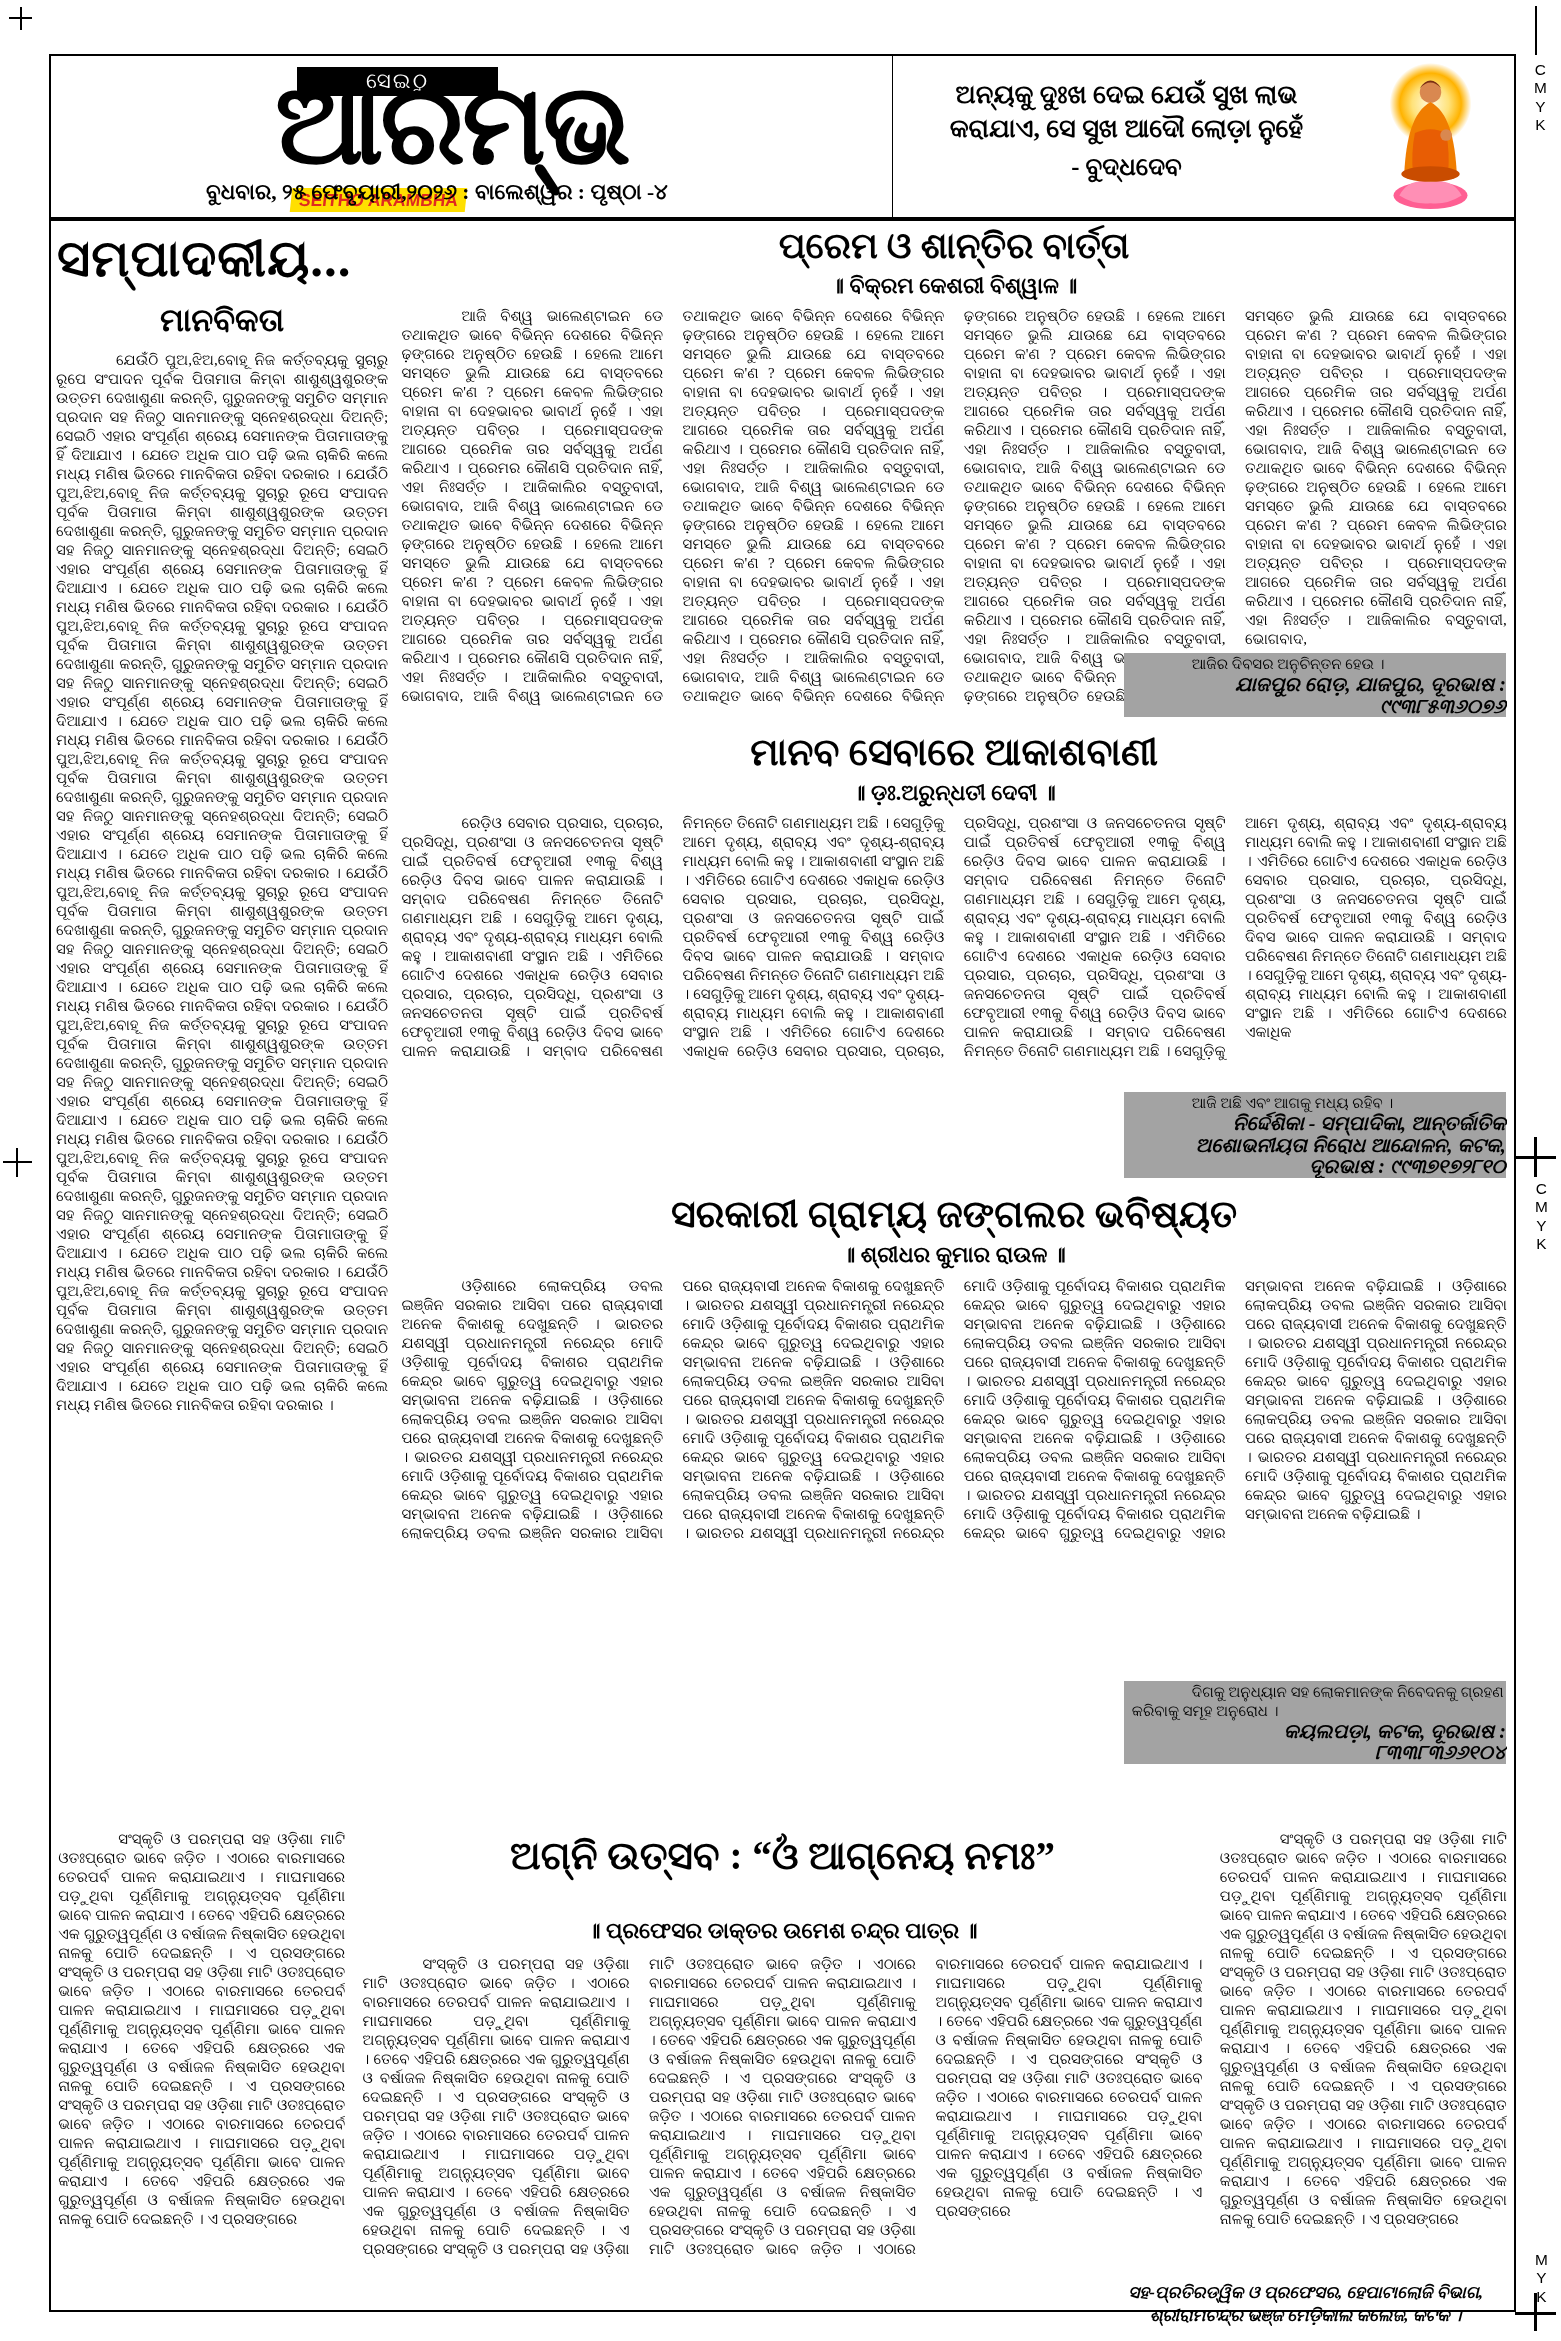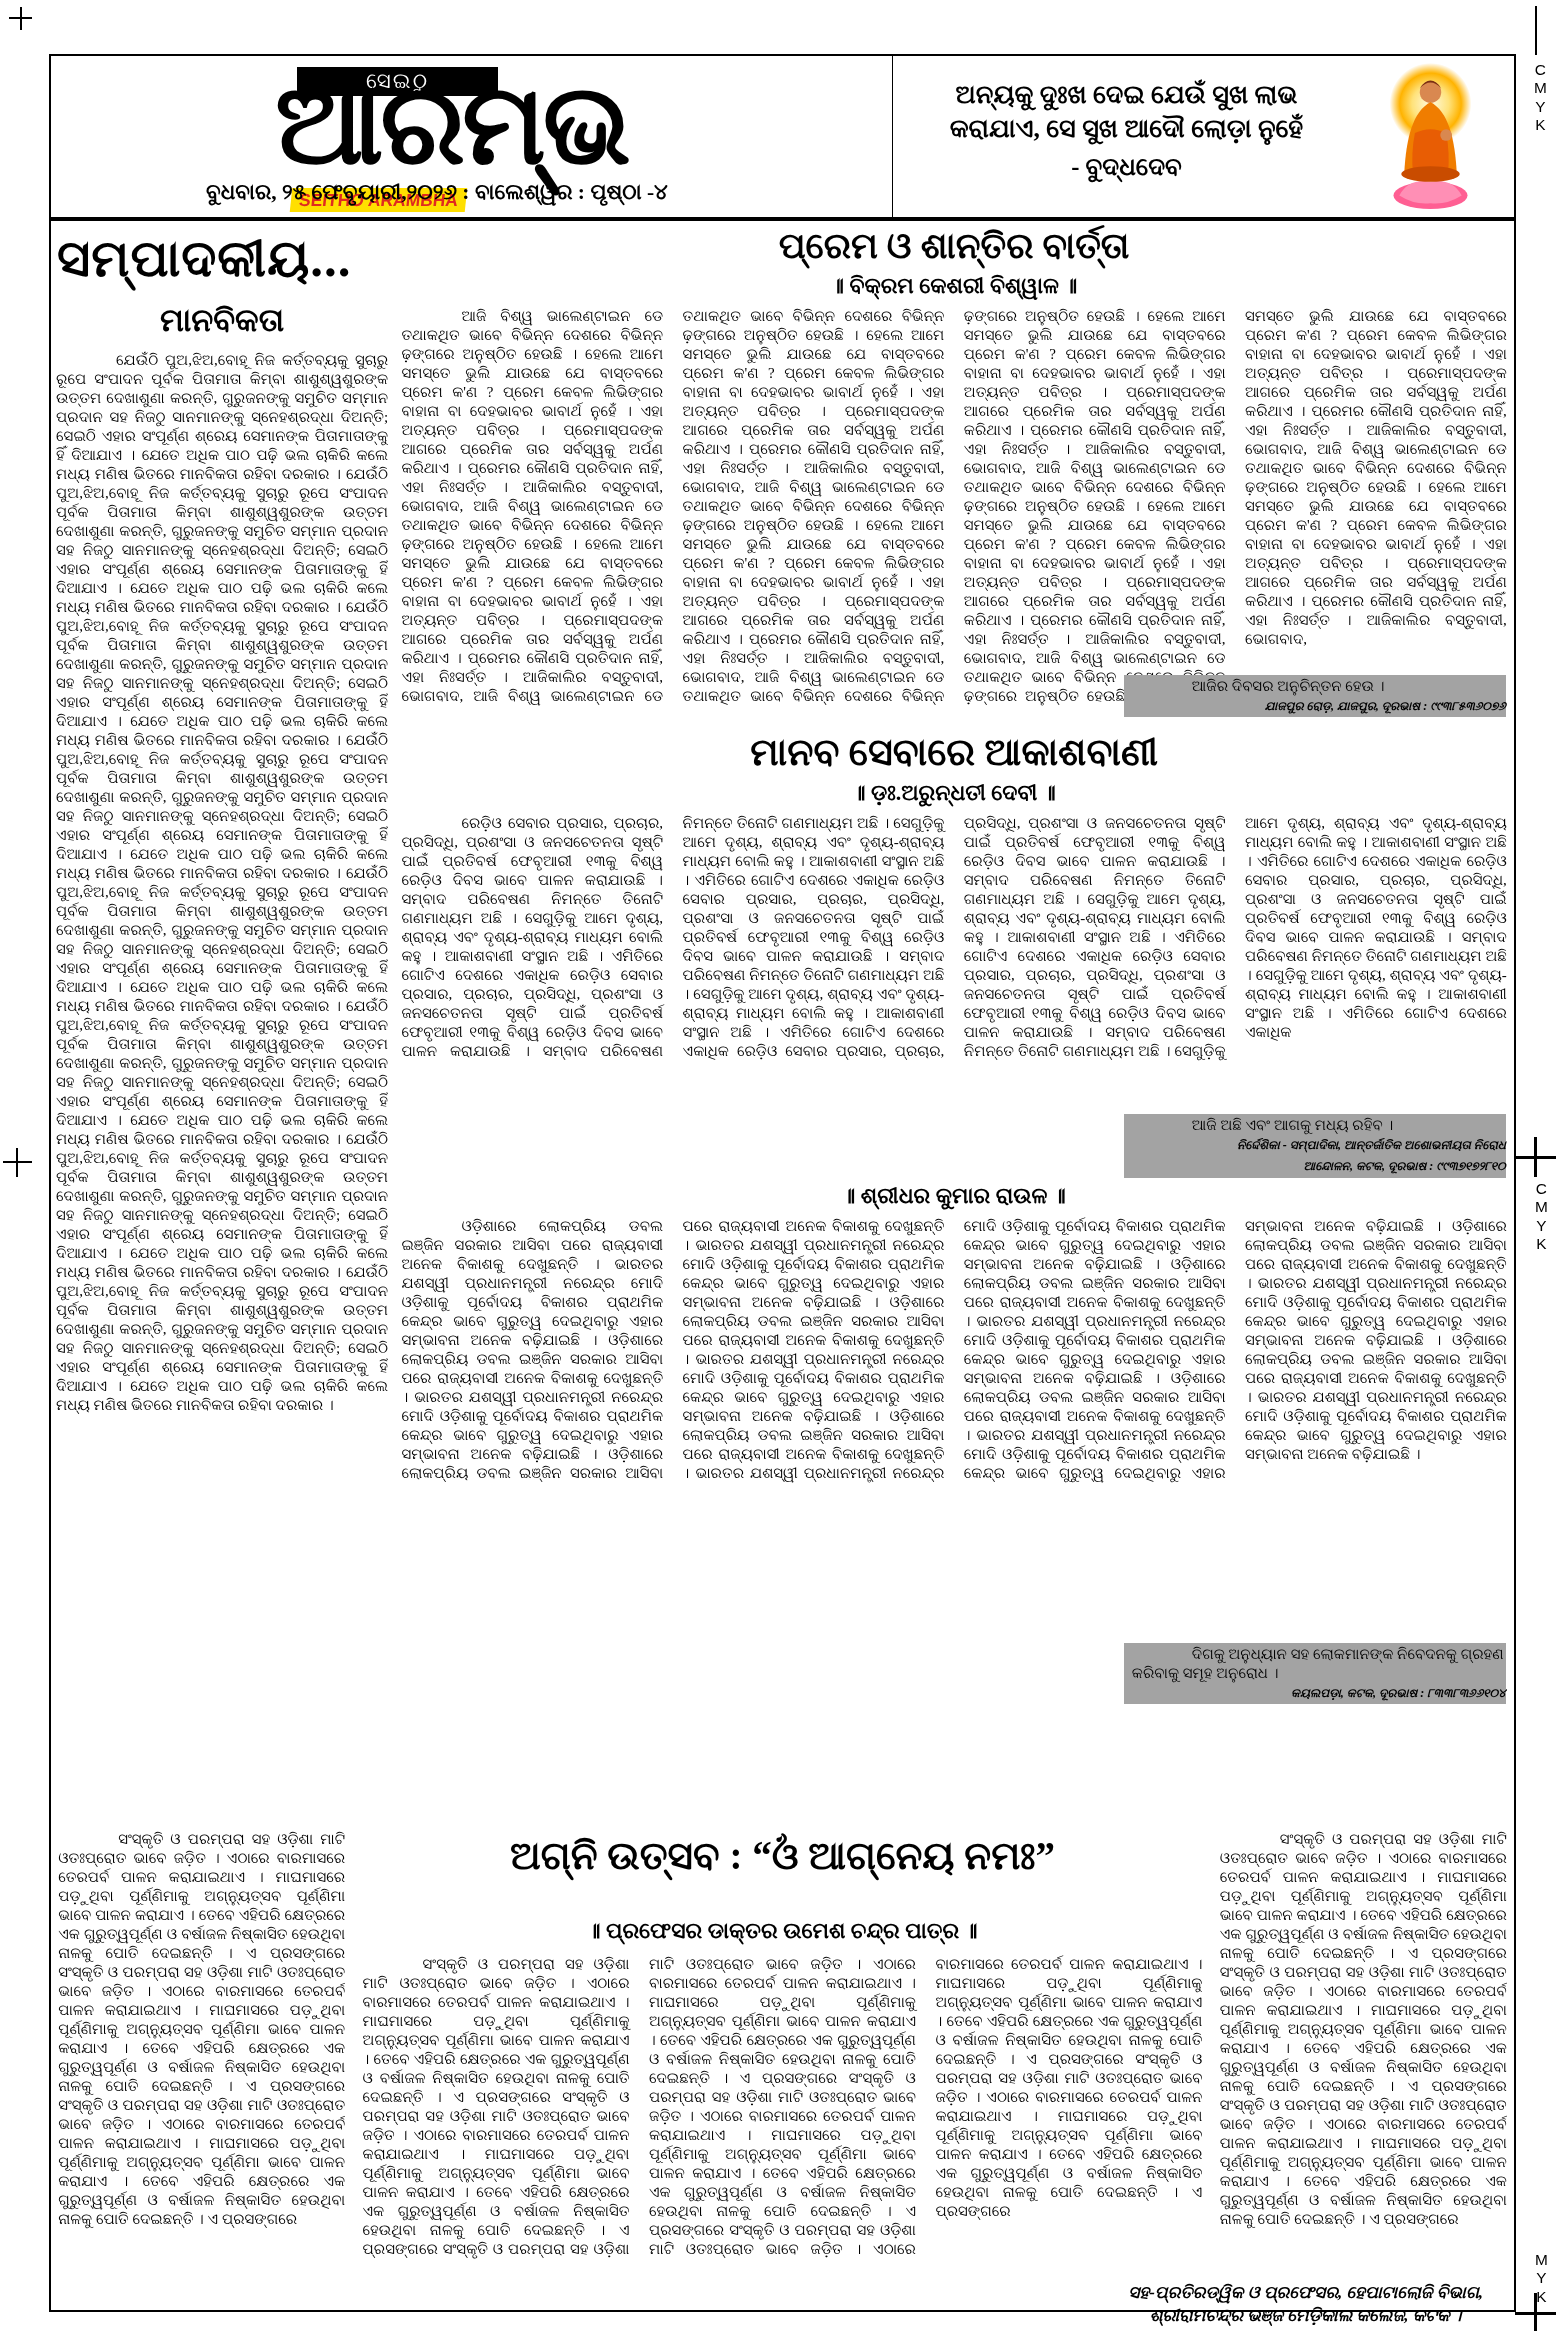--- a/index.html
+++ b/index.html
@@ -33,21 +33,21 @@
   .ed-body{height:1413px;}
 
   .right-region{flex:1;padding:0 7.2px;display:flex;flex-direction:column;overflow:hidden;}
   .article{position:relative;}
   .article h2{margin:0;text-align:center;font-weight:bold;}
   .byline{text-align:center;font-size:22px;font-weight:bold;margin:5.1px 0 8.2px;}
   .cols4{column-count:4;column-gap:19.5px;}
   .cols3{column-count:3;column-gap:19.5px;}
   .sig{position:absolute;right:1px;bottom:0;width:374px;background:#a3a3a3;padding:2px 0 0 8.2px;}
   .sig-close{font-size:15px;line-height:19px;text-align:left;}
-  .sig-name{font-size:12px;line-height:21.5px;font-weight:bold;font-style:italic;text-align:right;}
+  .sig-name{font-size:20px;line-height:21.5px;font-weight:bold;font-style:italic;text-align:right;}
 
   .h-a{font-size:36px;line-height:44px;margin-top:3.1px!important;}
   .b-a{height:410px;position:relative;}
   .h-b{font-size:38px;line-height:46px;margin-top:11.3px!important;}
   .b-b{height:364px;position:relative;}
   .h-c{font-size:38px;line-height:46px;margin-top:13.3px!important;}
   .b-c{height:487px;position:relative;}
 
   
   .bstrip{position:relative;display:flex;height:489px;padding:0 7.2px;overflow:visible;}
@@ -154,20 +154,21 @@
           <div class="bodytext cols4 b-b">
             <span>ରେଡ଼ିଓ ସେବାର ପ୍ରସାର, ପ୍ରଚାର, ପ୍ରସିଦ୍ଧି, ପ୍ରଶଂସା ଓ ଜନସଚେତନତା ସୃଷ୍ଟି ପାଇଁ ପ୍ରତିବର୍ଷ ଫେବୃଆରୀ ୧୩କୁ ବିଶ୍ୱ ରେଡ଼ିଓ ଦିବସ ଭାବେ ପାଳନ କରାଯାଉଛି । ସମ୍ବାଦ ପରିବେଷଣ ନିମନ୍ତେ ତିନୋଟି ଗଣମାଧ୍ୟମ ଅଛି । ସେଗୁଡ଼ିକୁ ଆମେ ଦୃଶ୍ୟ, ଶ୍ରାବ୍ୟ ଏବଂ ଦୃଶ୍ୟ-ଶ୍ରାବ୍ୟ ମାଧ୍ୟମ ବୋଲି କହୁ । ଆକାଶବାଣୀ ସଂସ୍ଥାନ ଅଛି । ଏମିତିରେ ଗୋଟିଏ ଦେଶରେ ଏକାଧିକ  ରେଡ଼ିଓ ସେବାର ପ୍ରସାର, ପ୍ରଚାର, ପ୍ରସିଦ୍ଧି, ପ୍ରଶଂସା ଓ ଜନସଚେତନତା ସୃଷ୍ଟି ପାଇଁ ପ୍ରତିବର୍ଷ ଫେବୃଆରୀ ୧୩କୁ ବିଶ୍ୱ ରେଡ଼ିଓ ଦିବସ ଭାବେ ପାଳନ କରାଯାଉଛି । ସମ୍ବାଦ ପରିବେଷଣ ନିମନ୍ତେ ତିନୋଟି ଗଣମାଧ୍ୟମ ଅଛି । ସେଗୁଡ଼ିକୁ ଆମେ ଦୃଶ୍ୟ, ଶ୍ରାବ୍ୟ ଏବଂ ଦୃଶ୍ୟ-ଶ୍ରାବ୍ୟ ମାଧ୍ୟମ ବୋଲି କହୁ । ଆକାଶବାଣୀ ସଂସ୍ଥାନ ଅଛି । ଏମିତିରେ ଗୋଟିଏ ଦେଶରେ ଏକାଧିକ  ରେଡ଼ିଓ ସେବାର ପ୍ରସାର, ପ୍ରଚାର, ପ୍ରସିଦ୍ଧି, ପ୍ରଶଂସା ଓ ଜନସଚେତନତା ସୃଷ୍ଟି ପାଇଁ ପ୍ରତିବର୍ଷ ଫେବୃଆରୀ ୧୩କୁ ବିଶ୍ୱ ରେଡ଼ିଓ ଦିବସ ଭାବେ ପାଳନ କରାଯାଉଛି । ସମ୍ବାଦ ପରିବେଷଣ ନିମନ୍ତେ ତିନୋଟି ଗଣମାଧ୍ୟମ ଅଛି । ସେଗୁଡ଼ିକୁ ଆମେ ଦୃଶ୍ୟ, ଶ୍ରାବ୍ୟ ଏବଂ ଦୃଶ୍ୟ-ଶ୍ରାବ୍ୟ ମାଧ୍ୟମ ବୋଲି କହୁ । ଆକାଶବାଣୀ ସଂସ୍ଥାନ ଅଛି । ଏମିତିରେ ଗୋଟିଏ ଦେଶରେ ଏକାଧିକ  ରେଡ଼ିଓ ସେବାର ପ୍ରସାର, ପ୍ରଚାର, ପ୍ରସିଦ୍ଧି, ପ୍ରଶଂସା ଓ ଜନସଚେତନତା ସୃଷ୍ଟି ପାଇଁ ପ୍ରତିବର୍ଷ ଫେବୃଆରୀ ୧୩କୁ ବିଶ୍ୱ ରେଡ଼ିଓ ଦିବସ ଭାବେ ପାଳନ କରାଯାଉଛି । ସମ୍ବାଦ ପରିବେଷଣ ନିମନ୍ତେ ତିନୋଟି ଗଣମାଧ୍ୟମ ଅଛି । ସେଗୁଡ଼ିକୁ ଆମେ ଦୃଶ୍ୟ, ଶ୍ରାବ୍ୟ ଏବଂ ଦୃଶ୍ୟ-ଶ୍ରାବ୍ୟ ମାଧ୍ୟମ ବୋଲି କହୁ । ଆକାଶବାଣୀ ସଂସ୍ଥାନ ଅଛି । ଏମିତିରେ ଗୋଟିଏ ଦେଶରେ ଏକାଧିକ  ରେଡ଼ିଓ ସେବାର ପ୍ରସାର, ପ୍ରଚାର, ପ୍ରସିଦ୍ଧି, ପ୍ରଶଂସା ଓ ଜନସଚେତନତା ସୃଷ୍ଟି ପାଇଁ ପ୍ରତିବର୍ଷ ଫେବୃଆରୀ ୧୩କୁ ବିଶ୍ୱ ରେଡ଼ିଓ ଦିବସ ଭାବେ ପାଳନ କରାଯାଉଛି । ସମ୍ବାଦ ପରିବେଷଣ ନିମନ୍ତେ ତିନୋଟି ଗଣମାଧ୍ୟମ ଅଛି । ସେଗୁଡ଼ିକୁ ଆମେ ଦୃଶ୍ୟ, ଶ୍ରାବ୍ୟ ଏବଂ ଦୃଶ୍ୟ-ଶ୍ରାବ୍ୟ ମାଧ୍ୟମ ବୋଲି କହୁ । ଆକାଶବାଣୀ ସଂସ୍ଥାନ ଅଛି । ଏମିତିରେ ଗୋଟିଏ ଦେଶରେ ଏକାଧିକ  ରେଡ଼ିଓ ସେବାର ପ୍ରସାର, ପ୍ରଚାର, ପ୍ରସିଦ୍ଧି, ପ୍ରଶଂସା ଓ ଜନସଚେତନତା ସୃଷ୍ଟି ପାଇଁ ପ୍ରତିବର୍ଷ ଫେବୃଆରୀ ୧୩କୁ ବିଶ୍ୱ ରେଡ଼ିଓ ଦିବସ ଭାବେ ପାଳନ କରାଯାଉଛି । ସମ୍ବାଦ ପରିବେଷଣ ନିମନ୍ତେ ତିନୋଟି ଗଣମାଧ୍ୟମ ଅଛି । ସେଗୁଡ଼ିକୁ ଆମେ ଦୃଶ୍ୟ, ଶ୍ରାବ୍ୟ ଏବଂ ଦୃଶ୍ୟ-ଶ୍ରାବ୍ୟ ମାଧ୍ୟମ ବୋଲି କହୁ । ଆକାଶବାଣୀ ସଂସ୍ଥାନ ଅଛି । ଏମିତିରେ ଗୋଟିଏ ଦେଶରେ ଏକାଧିକ </span>
             <div class="sig">
               <div class="sig-close">ଆଜି ଅଛି ଏବଂ ଆଗକୁ ମଧ୍ୟ ରହିବ ।</div>
               <div class="sig-name">ନିର୍ଦ୍ଦେଶିକା - ସମ୍ପାଦିକା, ଆନ୍ତର୍ଜାତିକ ଅଶୋଭନୀୟତା ନିରୋଧ ଆନ୍ଦୋଳନ, କଟକ, ଦୂରଭାଷ : ୯୯୩୭୧୭୨୮୧୦</div>
             </div>
           </div>
         </section>
 
         <section class="article">
+          <h2 class="h-c">ସରକାରୀ ଗ୍ରାମ୍ୟ ଜଙ୍ଗଲର ଭବିଷ୍ୟତ</h2>
           <div class="byline">॥  ଶ୍ରୀଧର କୁମାର ରାଉଳ ॥</div>
           <div class="bodytext cols4 b-c">
             <span>ଓଡ଼ିଶାରେ ଲୋକପ୍ରିୟ ଡବଲ ଇଞ୍ଜିନ ସରକାର ଆସିବା ପରେ ରାଜ୍ୟବାସୀ ଅନେକ ବିକାଶକୁ ଦେଖୁଛନ୍ତି । ଭାରତର ଯଶସ୍ୱୀ ପ୍ରଧାନମନ୍ତ୍ରୀ ନରେନ୍ଦ୍ର ମୋଦି ଓଡ଼ିଶାକୁ ପୂର୍ବୋଦୟ ବିକାଶର ପ୍ରାଥମିକ କେନ୍ଦ୍ର ଭାବେ ଗୁରୁତ୍ୱ ଦେଇଥିବାରୁ ଏହାର ସମ୍ଭାବନା ଅନେକ ବଢ଼ିଯାଇଛି ।  ଓଡ଼ିଶାରେ ଲୋକପ୍ରିୟ ଡବଲ ଇଞ୍ଜିନ ସରକାର ଆସିବା ପରେ ରାଜ୍ୟବାସୀ ଅନେକ ବିକାଶକୁ ଦେଖୁଛନ୍ତି । ଭାରତର ଯଶସ୍ୱୀ ପ୍ରଧାନମନ୍ତ୍ରୀ ନରେନ୍ଦ୍ର ମୋଦି ଓଡ଼ିଶାକୁ ପୂର୍ବୋଦୟ ବିକାଶର ପ୍ରାଥମିକ କେନ୍ଦ୍ର ଭାବେ ଗୁରୁତ୍ୱ ଦେଇଥିବାରୁ ଏହାର ସମ୍ଭାବନା ଅନେକ ବଢ଼ିଯାଇଛି ।  ଓଡ଼ିଶାରେ ଲୋକପ୍ରିୟ ଡବଲ ଇଞ୍ଜିନ ସରକାର ଆସିବା ପରେ ରାଜ୍ୟବାସୀ ଅନେକ ବିକାଶକୁ ଦେଖୁଛନ୍ତି । ଭାରତର ଯଶସ୍ୱୀ ପ୍ରଧାନମନ୍ତ୍ରୀ ନରେନ୍ଦ୍ର ମୋଦି ଓଡ଼ିଶାକୁ ପୂର୍ବୋଦୟ ବିକାଶର ପ୍ରାଥମିକ କେନ୍ଦ୍ର ଭାବେ ଗୁରୁତ୍ୱ ଦେଇଥିବାରୁ ଏହାର ସମ୍ଭାବନା ଅନେକ ବଢ଼ିଯାଇଛି ।  ଓଡ଼ିଶାରେ ଲୋକପ୍ରିୟ ଡବଲ ଇଞ୍ଜିନ ସରକାର ଆସିବା ପରେ ରାଜ୍ୟବାସୀ ଅନେକ ବିକାଶକୁ ଦେଖୁଛନ୍ତି । ଭାରତର ଯଶସ୍ୱୀ ପ୍ରଧାନମନ୍ତ୍ରୀ ନରେନ୍ଦ୍ର ମୋଦି ଓଡ଼ିଶାକୁ ପୂର୍ବୋଦୟ ବିକାଶର ପ୍ରାଥମିକ କେନ୍ଦ୍ର ଭାବେ ଗୁରୁତ୍ୱ ଦେଇଥିବାରୁ ଏହାର ସମ୍ଭାବନା ଅନେକ ବଢ଼ିଯାଇଛି ।  ଓଡ଼ିଶାରେ ଲୋକପ୍ରିୟ ଡବଲ ଇଞ୍ଜିନ ସରକାର ଆସିବା ପରେ ରାଜ୍ୟବାସୀ ଅନେକ ବିକାଶକୁ ଦେଖୁଛନ୍ତି । ଭାରତର ଯଶସ୍ୱୀ ପ୍ରଧାନମନ୍ତ୍ରୀ ନରେନ୍ଦ୍ର ମୋଦି ଓଡ଼ିଶାକୁ ପୂର୍ବୋଦୟ ବିକାଶର ପ୍ରାଥମିକ କେନ୍ଦ୍ର ଭାବେ ଗୁରୁତ୍ୱ ଦେଇଥିବାରୁ ଏହାର ସମ୍ଭାବନା ଅନେକ ବଢ଼ିଯାଇଛି ।  ଓଡ଼ିଶାରେ ଲୋକପ୍ରିୟ ଡବଲ ଇଞ୍ଜିନ ସରକାର ଆସିବା ପରେ ରାଜ୍ୟବାସୀ ଅନେକ ବିକାଶକୁ ଦେଖୁଛନ୍ତି । ଭାରତର ଯଶସ୍ୱୀ ପ୍ରଧାନମନ୍ତ୍ରୀ ନରେନ୍ଦ୍ର ମୋଦି ଓଡ଼ିଶାକୁ ପୂର୍ବୋଦୟ ବିକାଶର ପ୍ରାଥମିକ କେନ୍ଦ୍ର ଭାବେ ଗୁରୁତ୍ୱ ଦେଇଥିବାରୁ ଏହାର ସମ୍ଭାବନା ଅନେକ ବଢ଼ିଯାଇଛି ।  ଓଡ଼ିଶାରେ ଲୋକପ୍ରିୟ ଡବଲ ଇଞ୍ଜିନ ସରକାର ଆସିବା ପରେ ରାଜ୍ୟବାସୀ ଅନେକ ବିକାଶକୁ ଦେଖୁଛନ୍ତି । ଭାରତର ଯଶସ୍ୱୀ ପ୍ରଧାନମନ୍ତ୍ରୀ ନରେନ୍ଦ୍ର ମୋଦି ଓଡ଼ିଶାକୁ ପୂର୍ବୋଦୟ ବିକାଶର ପ୍ରାଥମିକ କେନ୍ଦ୍ର ଭାବେ ଗୁରୁତ୍ୱ ଦେଇଥିବାରୁ ଏହାର ସମ୍ଭାବନା ଅନେକ ବଢ଼ିଯାଇଛି ।  ଓଡ଼ିଶାରେ ଲୋକପ୍ରିୟ ଡବଲ ଇଞ୍ଜିନ ସରକାର ଆସିବା ପରେ ରାଜ୍ୟବାସୀ ଅନେକ ବିକାଶକୁ ଦେଖୁଛନ୍ତି । ଭାରତର ଯଶସ୍ୱୀ ପ୍ରଧାନମନ୍ତ୍ରୀ ନରେନ୍ଦ୍ର ମୋଦି ଓଡ଼ିଶାକୁ ପୂର୍ବୋଦୟ ବିକାଶର ପ୍ରାଥମିକ କେନ୍ଦ୍ର ଭାବେ ଗୁରୁତ୍ୱ ଦେଇଥିବାରୁ ଏହାର ସମ୍ଭାବନା ଅନେକ ବଢ଼ିଯାଇଛି ।  ଓଡ଼ିଶାରେ ଲୋକପ୍ରିୟ ଡବଲ ଇଞ୍ଜିନ ସରକାର ଆସିବା ପରେ ରାଜ୍ୟବାସୀ ଅନେକ ବିକାଶକୁ ଦେଖୁଛନ୍ତି । ଭାରତର ଯଶସ୍ୱୀ ପ୍ରଧାନମନ୍ତ୍ରୀ ନରେନ୍ଦ୍ର ମୋଦି ଓଡ଼ିଶାକୁ ପୂର୍ବୋଦୟ ବିକାଶର ପ୍ରାଥମିକ କେନ୍ଦ୍ର ଭାବେ ଗୁରୁତ୍ୱ ଦେଇଥିବାରୁ ଏହାର ସମ୍ଭାବନା ଅନେକ ବଢ଼ିଯାଇଛି । </span>
             <div class="sig">
               <div class="sig-close">ଦିଗକୁ ଅନୁଧ୍ୟାନ ସହ ଲୋକମାନଙ୍କ ନିବେଦନକୁ ଗ୍ରହଣ କରିବାକୁ ସମୂହ ଅନୁରୋଧ ।</div>
               <div class="sig-name">କୟଲପଡ଼ା, କଟକ, ଦୂରଭାଷ : ୮୩୩୮୩୬୬୧୦୪</div>
             </div>
           </div>
         </section>
 

